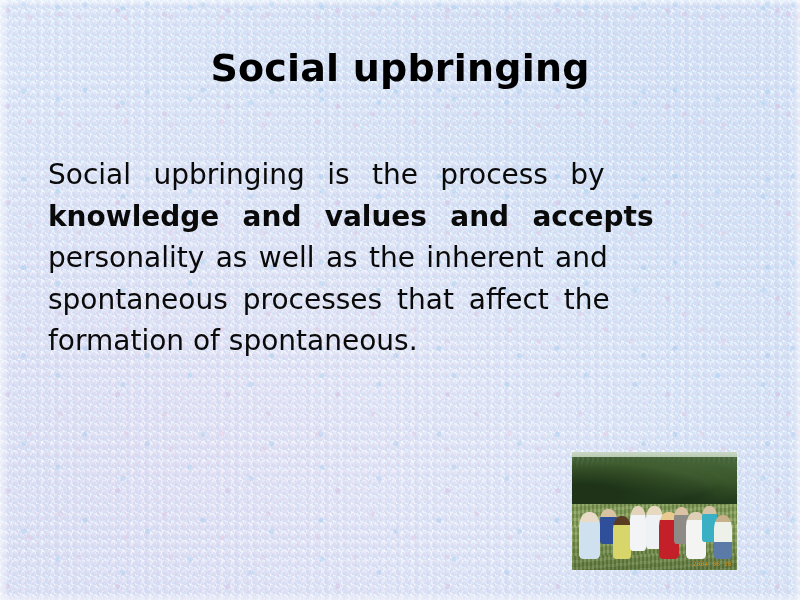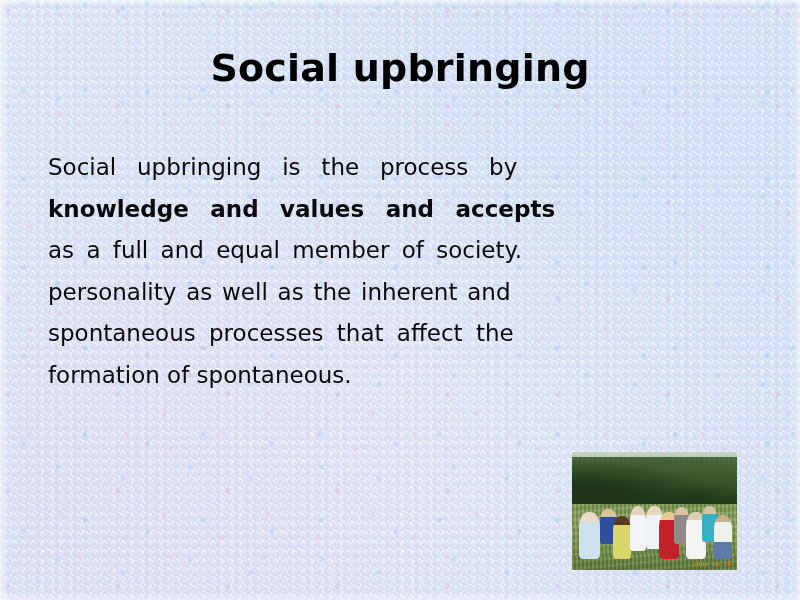--- a/index.html
+++ b/index.html
@@ -74,23 +74,23 @@
     font-weight:bold;
     color:#000000;
     letter-spacing:.2px;
     line-height:1.1;
     white-space:nowrap;
   }
 
   
   #body-text {
     position:absolute;
-    left:48px; top:147px;
+    left:48px; top:154px;
     width:705px;
-    font-size:23px;
+    font-size:28px;
     line-height:41.5px;
     color:#0a0a0a;
     text-align:justify;
     text-justify:inter-word;
     word-spacing:0px;
   }
   #body-text > span { display:block; }
   
   .jl  { display:block; white-space:nowrap; }
   .l1  { word-spacing:13.5px; }
@@ -159,21 +159,20 @@
 <div id="slide">
 
   <div id="slide-bg"></div>
   <div id="slide-edge"></div>
 
   <div id="title">Social upbringing</div>
 
   <div id="body-text">
     <span class="jl l1">Social upbringing is the process by</span>
     <span class="jl l3">knowledge and values and accepts</span>
-    <span class="jl l5">as a full and equal member of society.</span>
     <span class="jl l8">personality as well as the inherent and</span>
     <span class="jl l9">spontaneous processes that affect the</span>
     <span class="jl l10">formation of spontaneous.</span>
   </div>
 
   <div id="photo">
     <div class="ph-sky"></div>
     <div class="ph-trees"></div>
     <div class="ph-field"></div>
 

